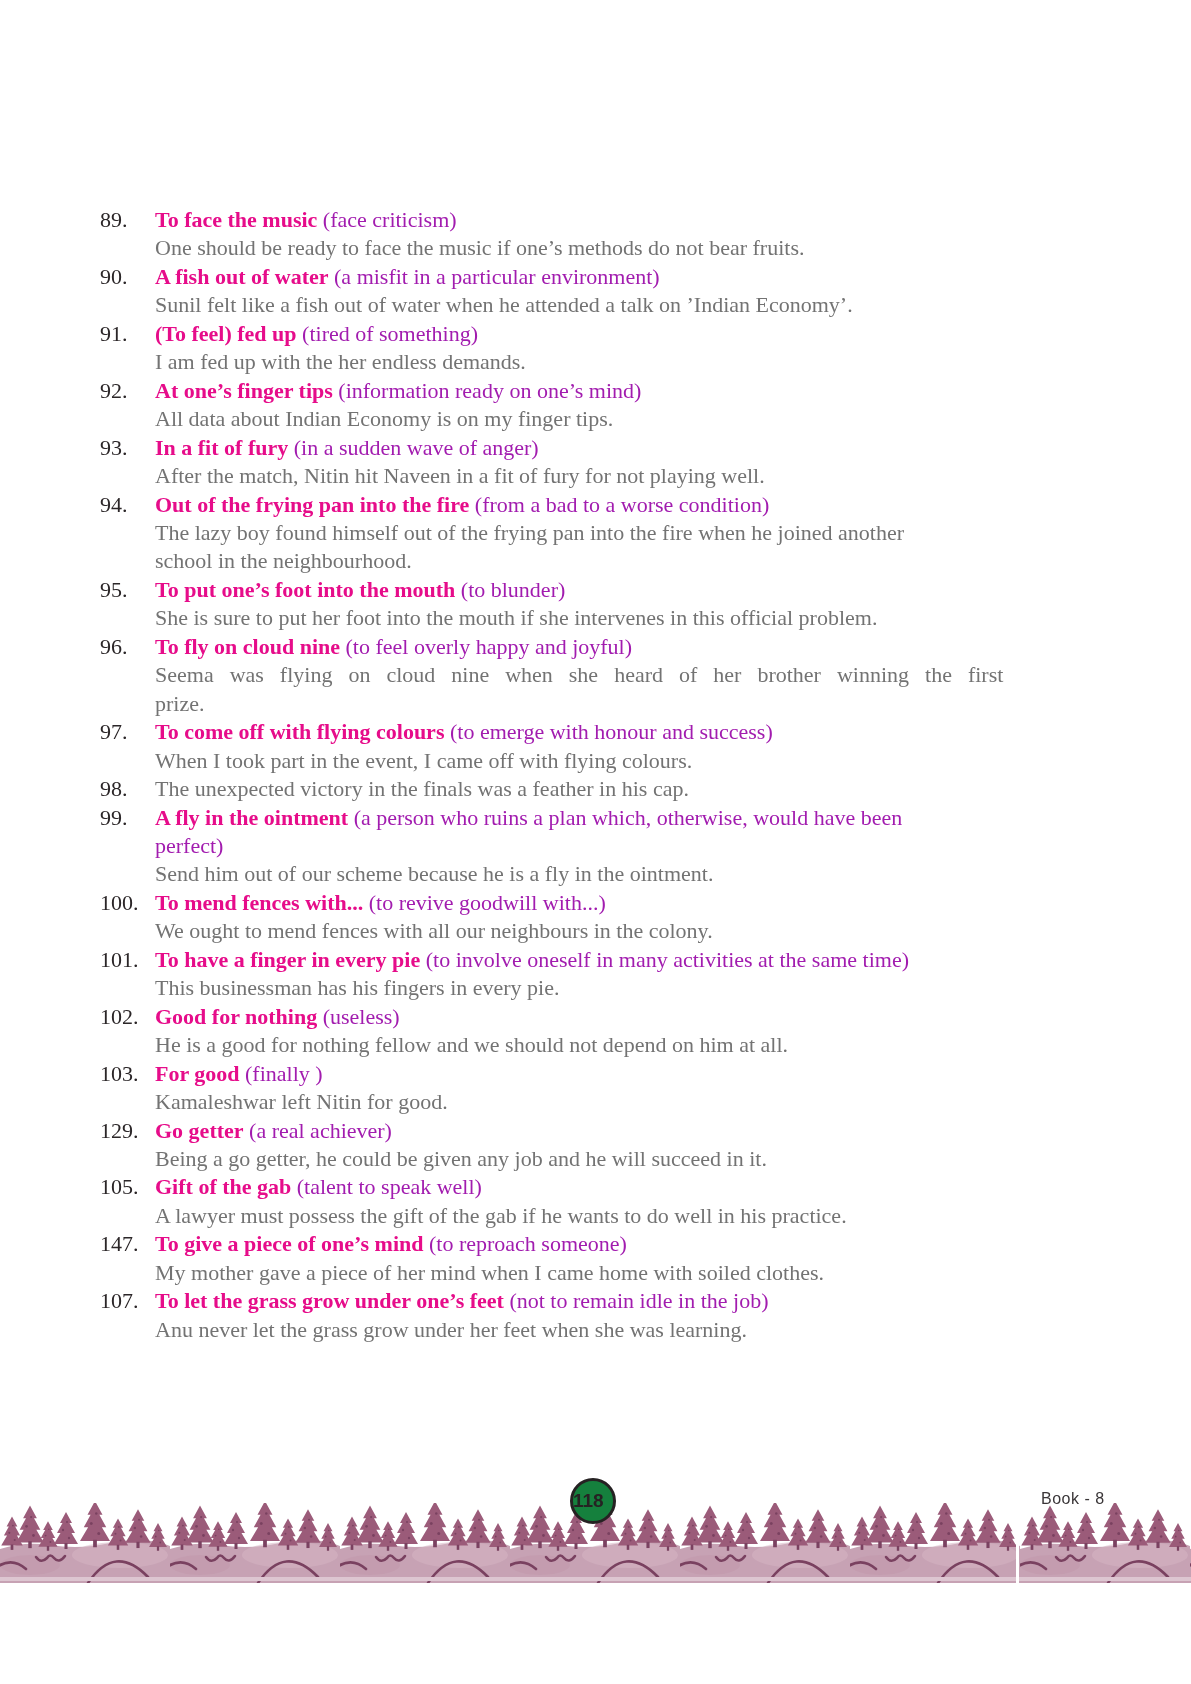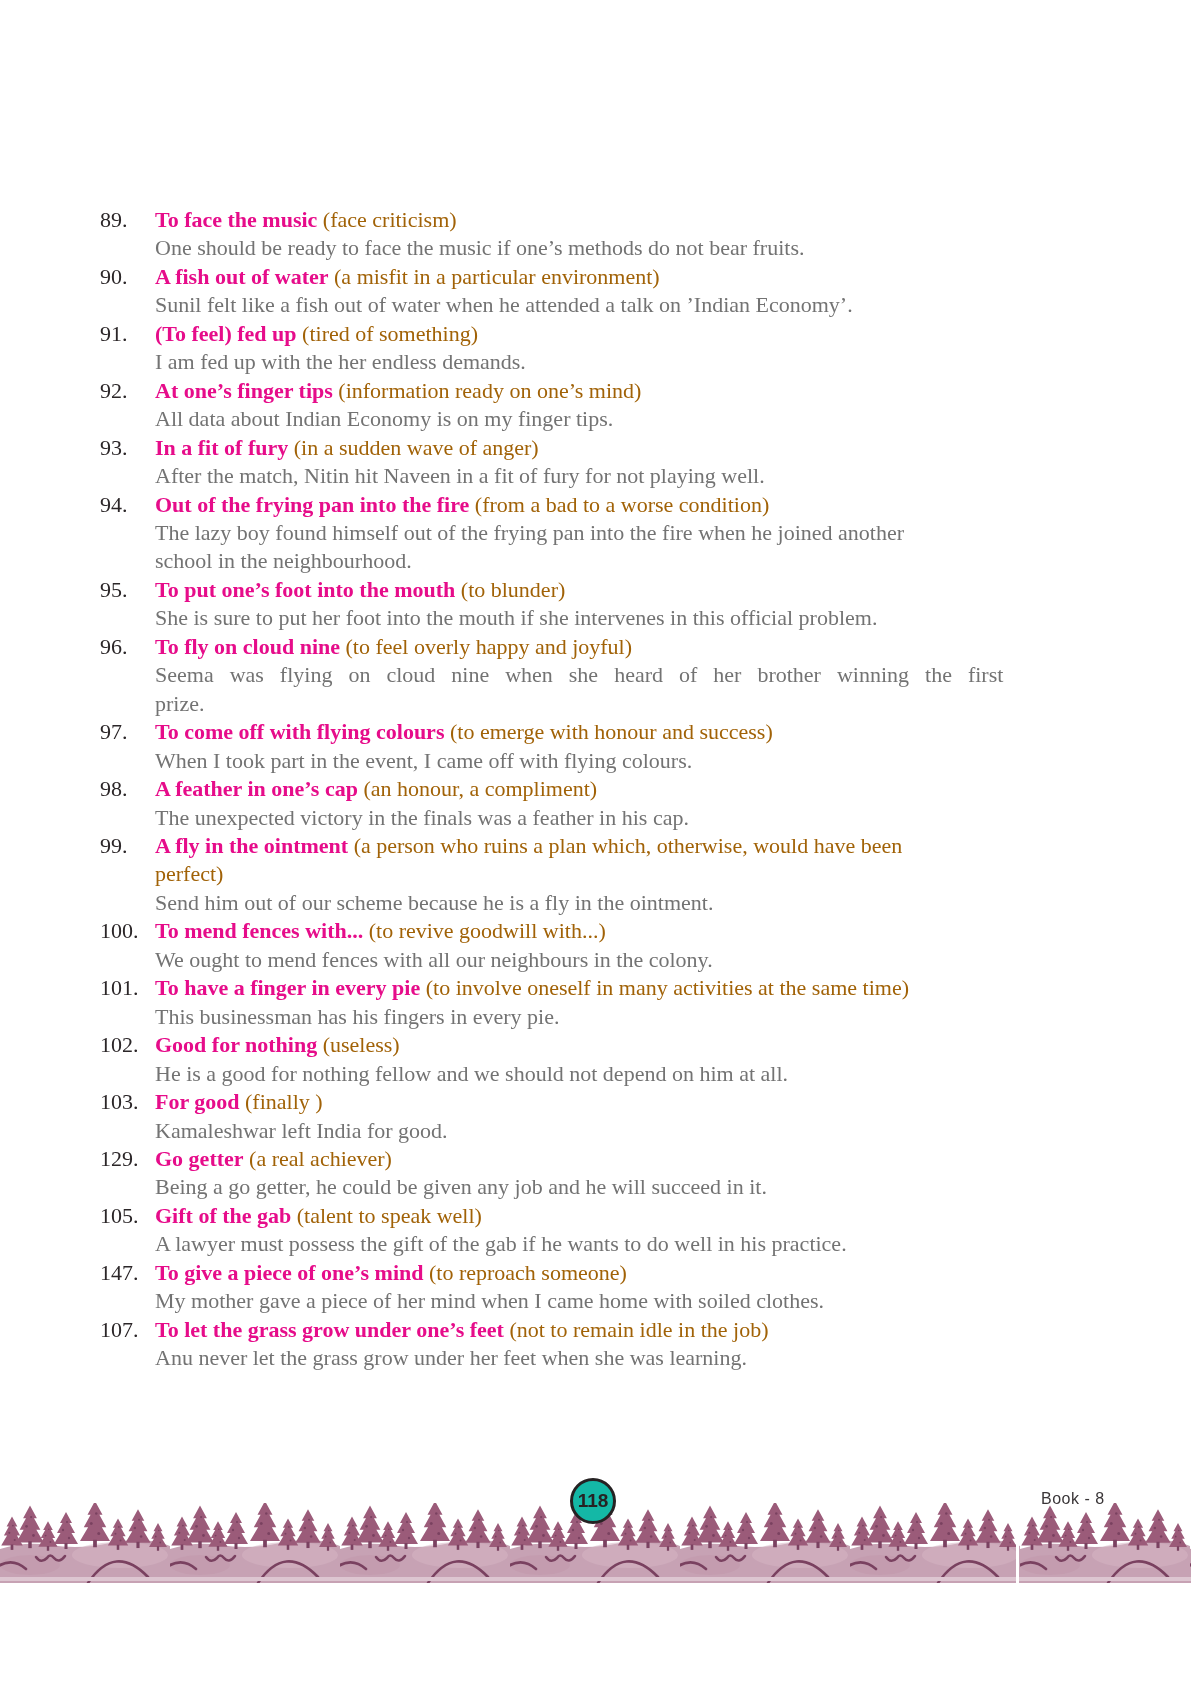--- a/index.html
+++ b/index.html
@@ -30,42 +30,42 @@
     top: 0;
     color: #2b2628;
   }
   .idiom {
     color: #e60c8a;
     font-weight: bold;
     white-space: pre-line;
     text-align: center;
   }
   .def {
-    color: #a16207;
+    color: #a21caf;
     white-space: pre-line;
   }
   .example {
     color: #737373;
     white-space: pre-line;
   }
   .example.wide { word-spacing: 10.5px; }
 
   .page-badge {
     position: absolute;
     left: 570px;
     top: 1478px;
     width: 46px;
     height: 46px;
     box-sizing: border-box;
     border-radius: 50%;
-    background: #14b8a6;
+    background: #15803d;
     border: 3px solid #262223;
     display: flex;
     align-items: center;
-    justify-content: center;
+    justify-content: flex-start;
     font-family: "Liberation Sans", sans-serif;
     font-weight: bold;
     font-size: 19px;
     color: #262223;
     z-index: 3;
   }
   .book-label {
     position: absolute;
     left: 1041px;
     top: 1490px;
@@ -168,24 +168,20 @@
       <span class="num">97.</span>
       <div>
         <span class="idiom">To come off with flying colours</span>
         <span class="def">(to emerge with honour and success)</span>
       </div>
       <div class="example">When I took part in the event, I came off with flying colours.</div>
     </div>
 
     <div class="item">
       <span class="num">98.</span>
-      <div>
-        <span class="idiom">A feather in one’s cap</span>
-        <span class="def">(an honour, a compliment)</span>
-      </div>
       <div class="example">The unexpected victory in the finals was a feather in his cap.</div>
     </div>
 
     <div class="item">
       <span class="num">99.</span>
       <div>
         <span class="idiom">A fly in the ointment</span>
         <span class="def">(a person who ruins a plan which, otherwise, would have been
 perfect)</span>
       </div>
@@ -218,21 +214,21 @@
       </div>
       <div class="example">He is a good for nothing fellow and we should not depend on him at all.</div>
     </div>
 
     <div class="item">
       <span class="num">103.</span>
       <div>
         <span class="idiom">For good</span>
         <span class="def">(finally )</span>
       </div>
-      <div class="example">Kamaleshwar left India for good.</div>
+      <div class="example">Kamaleshwar left Nitin for good.</div>
     </div>
 
     <div class="item">
       <span class="num">129.</span>
       <div>
         <span class="idiom">Go getter</span>
         <span class="def">(a real achiever)</span>
       </div>
       <div class="example">Being a go getter, he could be given any job and he will succeed in it.</div>
     </div>

